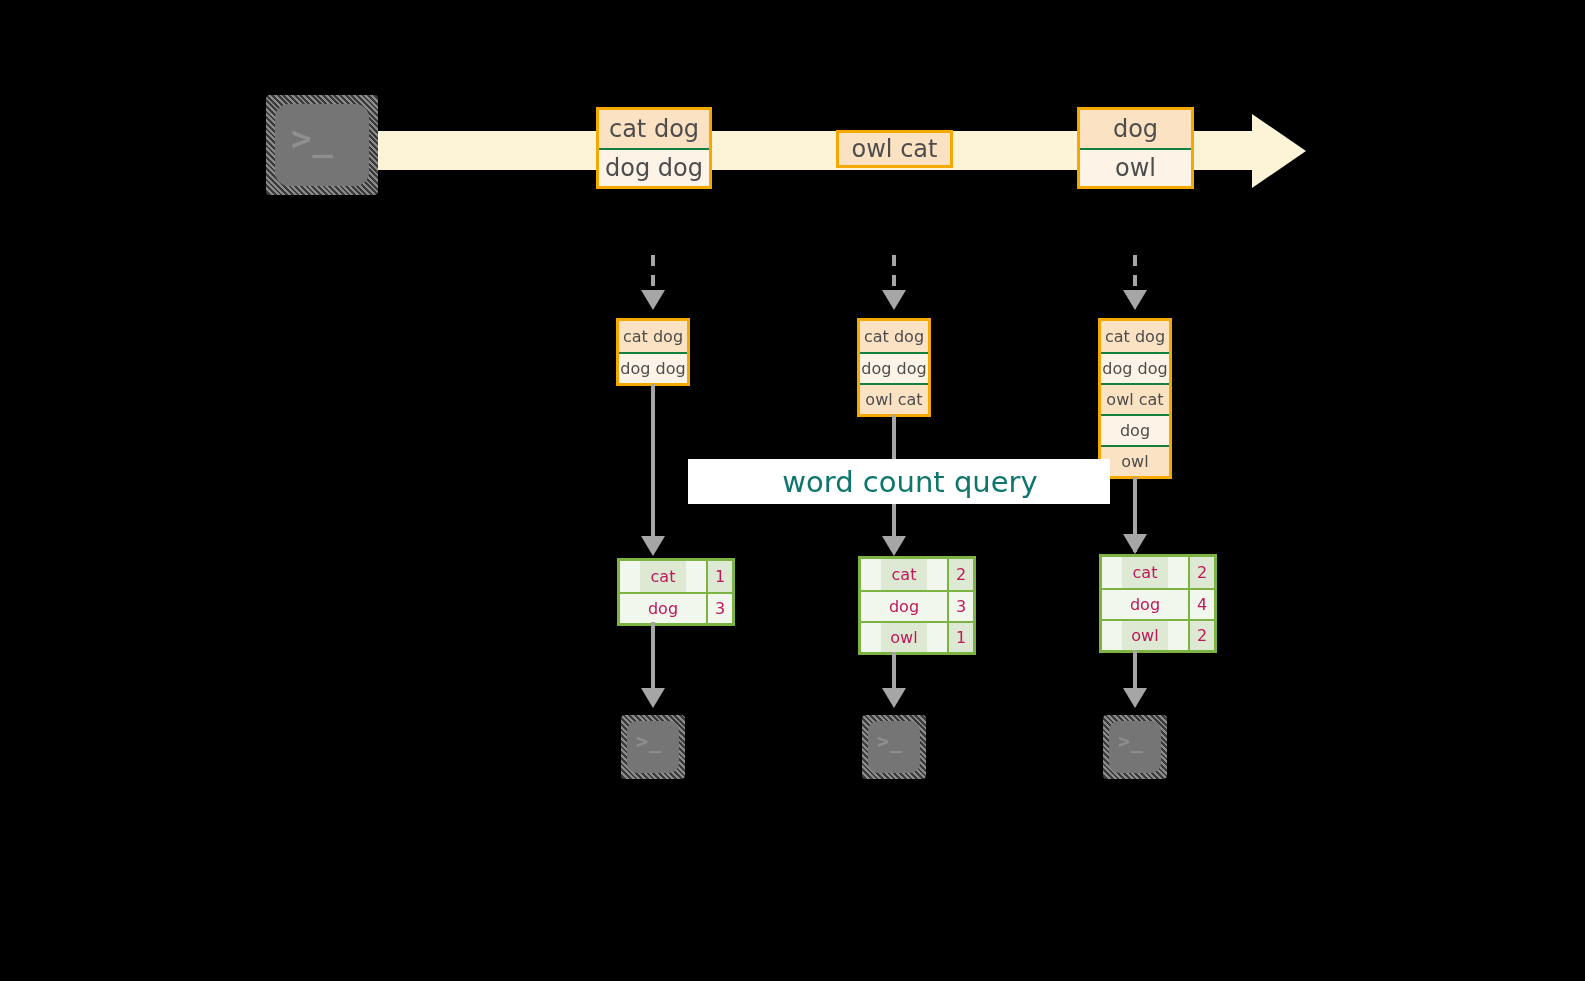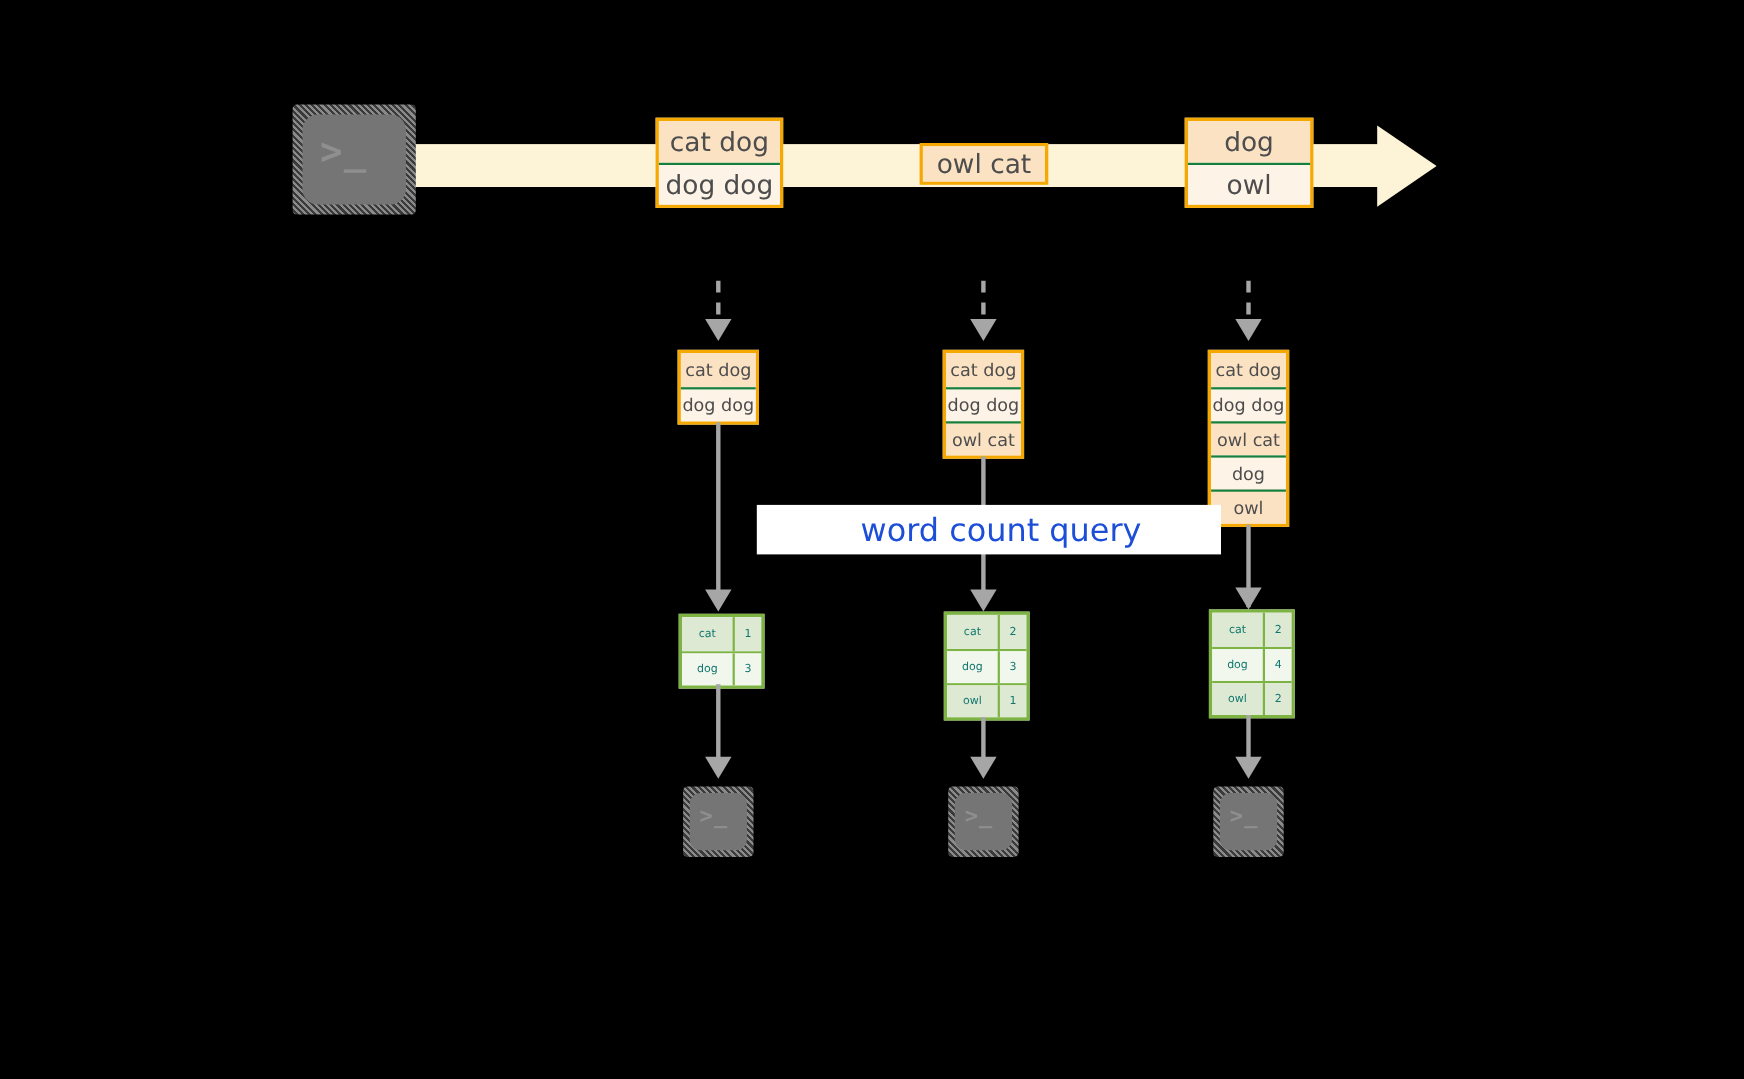--- a/index.html
+++ b/index.html
@@ -106,23 +106,24 @@
     display: flex;
     box-sizing: border-box;
     height: 31px;
   }
   .grow + .grow { border-top: 2px solid #7CB342; }
   .grow .gk, .grow .gv {
     box-sizing: border-box;
     display: flex;
     align-items: center;
     justify-content: center;
-    font-size: 10px;
-    color: #0f766e;
+    font-size: 16px;
+    color: #be185d;
     white-space: nowrap;
+    margin-left: 20px;
   }
   .grow .gk { width: 46px; }
   .grow .gv { width: 26px; border-left: 2px solid #7CB342; }
   .grow.dark .gk, .grow.dark .gv { background: #DDE9D2; }
   .grow.light .gk, .grow.light .gv { background: #F1F7EC; }
 
   
   .vline {
     position: absolute;
     width: 4px;
@@ -152,21 +153,21 @@
     top: 459px;
     width: 422px;
     height: 45px;
     background: #FFFFFF;
     display: flex;
     align-items: center;
     justify-content: center;
   }
   .qlabel span {
     font-size: 29px;
-    color: #1d4ed8;
+    color: #0f766e;
     white-space: nowrap;
     padding-left: 22px;
   }
 </style>
 </head>
 <body>
 
 <div id="stage">
 
   <div class="stream-band"></div>

